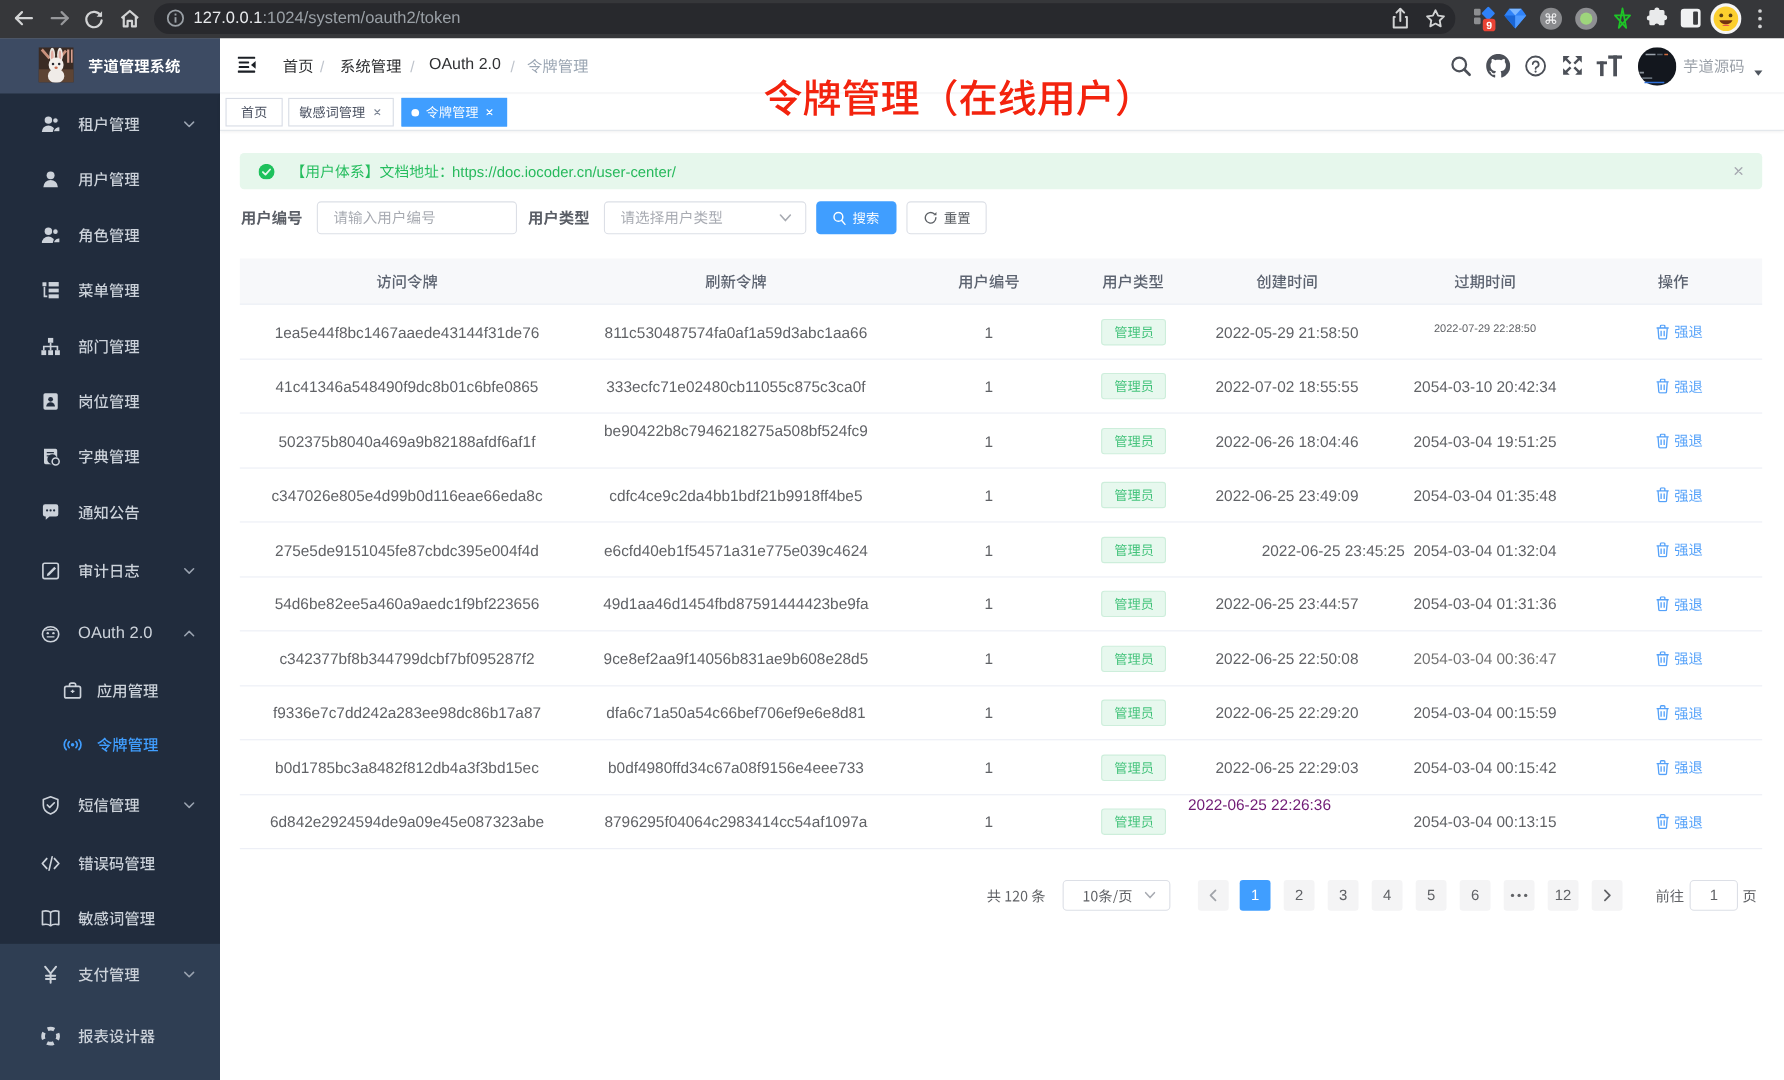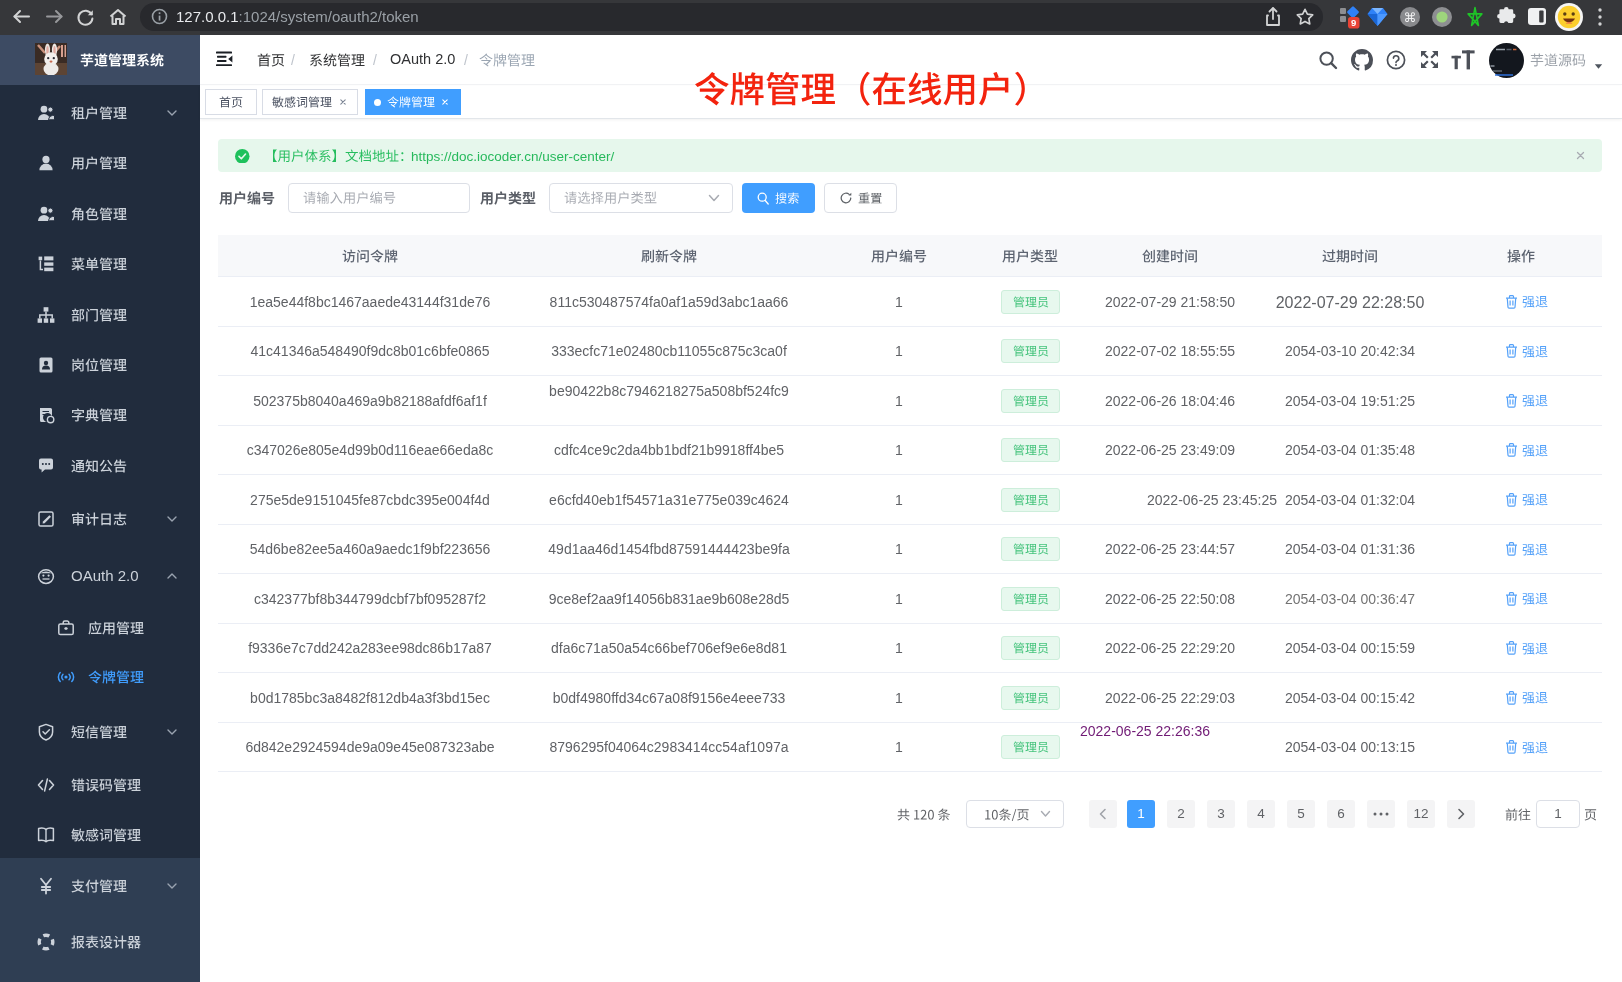--- a/index.html
+++ b/index.html
@@ -698,22 +698,22 @@
     <use href="#g36" fill="#5c6370"></use>
   </svg>
 <div class="abs" style="left:218px;top:277.0px;width:1384px;height:49.5px;border-bottom:1px solid #ebeef5"></div>
 <div class="lat" style="left:219.0px;top:293.8px;width:302px;text-align:center;font-size:14px;color:#606266">1ea5e44f8bc1467aaede43144f31de76</div>
 <div class="lat" style="left:520.0px;top:293.8px;width:298px;text-align:center;font-size:14px;color:#606266">811c530487574fa0af1a59d3abc1aa66</div>
 <div class="lat" style="left:818.0px;top:293.8px;width:162px;text-align:center;font-size:14px;color:#606266">1</div>
 <div class="abs" style="left:1001.0px;top:289.8px;width:59px;height:24px;background:#e7f8ee;border:1px solid #cdeedb;border-radius:3px"></div>
 <svg class="abs" style="left:1012.5px;top:295.8px;" width="36.00" height="12.00">
     <use href="#g37" fill="#42c27a"></use>
   </svg>
-<div class="lat" style="left:1080.0px;top:293.8px;width:180px;text-align:center;font-size:14px;color:#606266">2022-07-29 21:58:50</div>
-<div class="lat" style="left:1260.0px;top:293.8px;width:180px;text-align:center;font-size:16px;color:#606266">2022-07-29 22:28:50</div>
+<div class="lat" style="left:1080.0px;top:293.8px;width:180px;text-align:center;font-size:14px;color:#606266">2022-05-29 21:58:50</div>
+<div class="lat" style="left:1260.0px;top:293.8px;width:180px;text-align:center;font-size:10px;color:#606266">2022-07-29 22:28:50</div>
 <svg class="abs" style="left:1505.0px;top:294.8px" width="13" height="14" viewBox="0 0 13 14">
 <g stroke="#54a1f9" stroke-width="1.2" fill="none">
 <path d="M1 3.2 H12 M4.5 3 V1.4 A0.8 0.8 0 0 1 5.3 0.6 h2.4 a0.8 0.8 0 0 1 0.8 0.8 V3"></path>
 <path d="M2.3 3.4 L3 12.2 a1 1 0 0 0 1 0.9 h5 a1 1 0 0 0 1 -0.9 L10.7 3.4"></path>
 <path d="M5.1 5.6 V10.6 M7.9 5.6 V10.6"></path>
     </g>
   </svg>
 <svg class="abs" style="left:1522.0px;top:295.2px;" width="26.00" height="13.00">
     <use href="#g38" fill="#54a1f9"></use>
   </svg>

